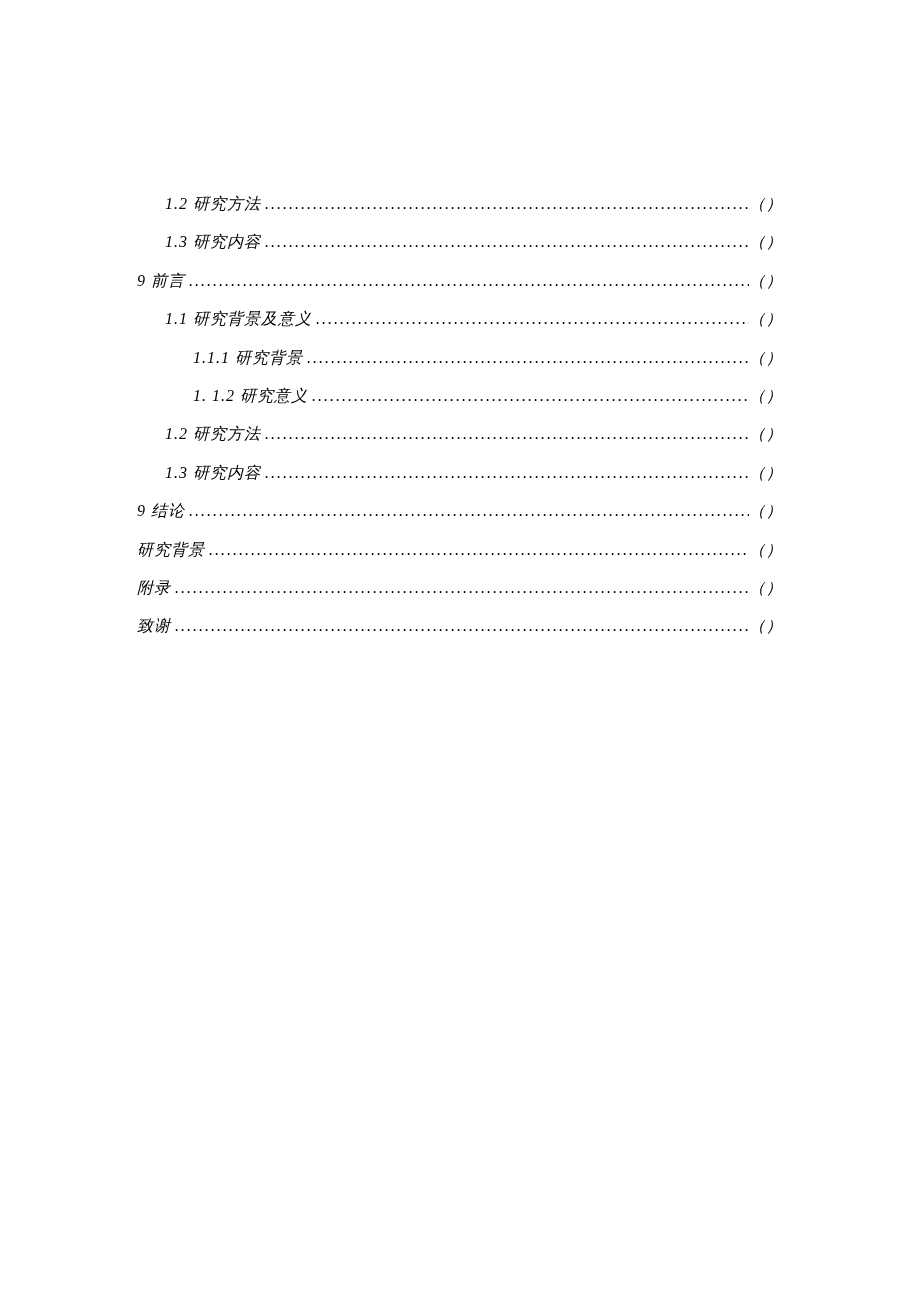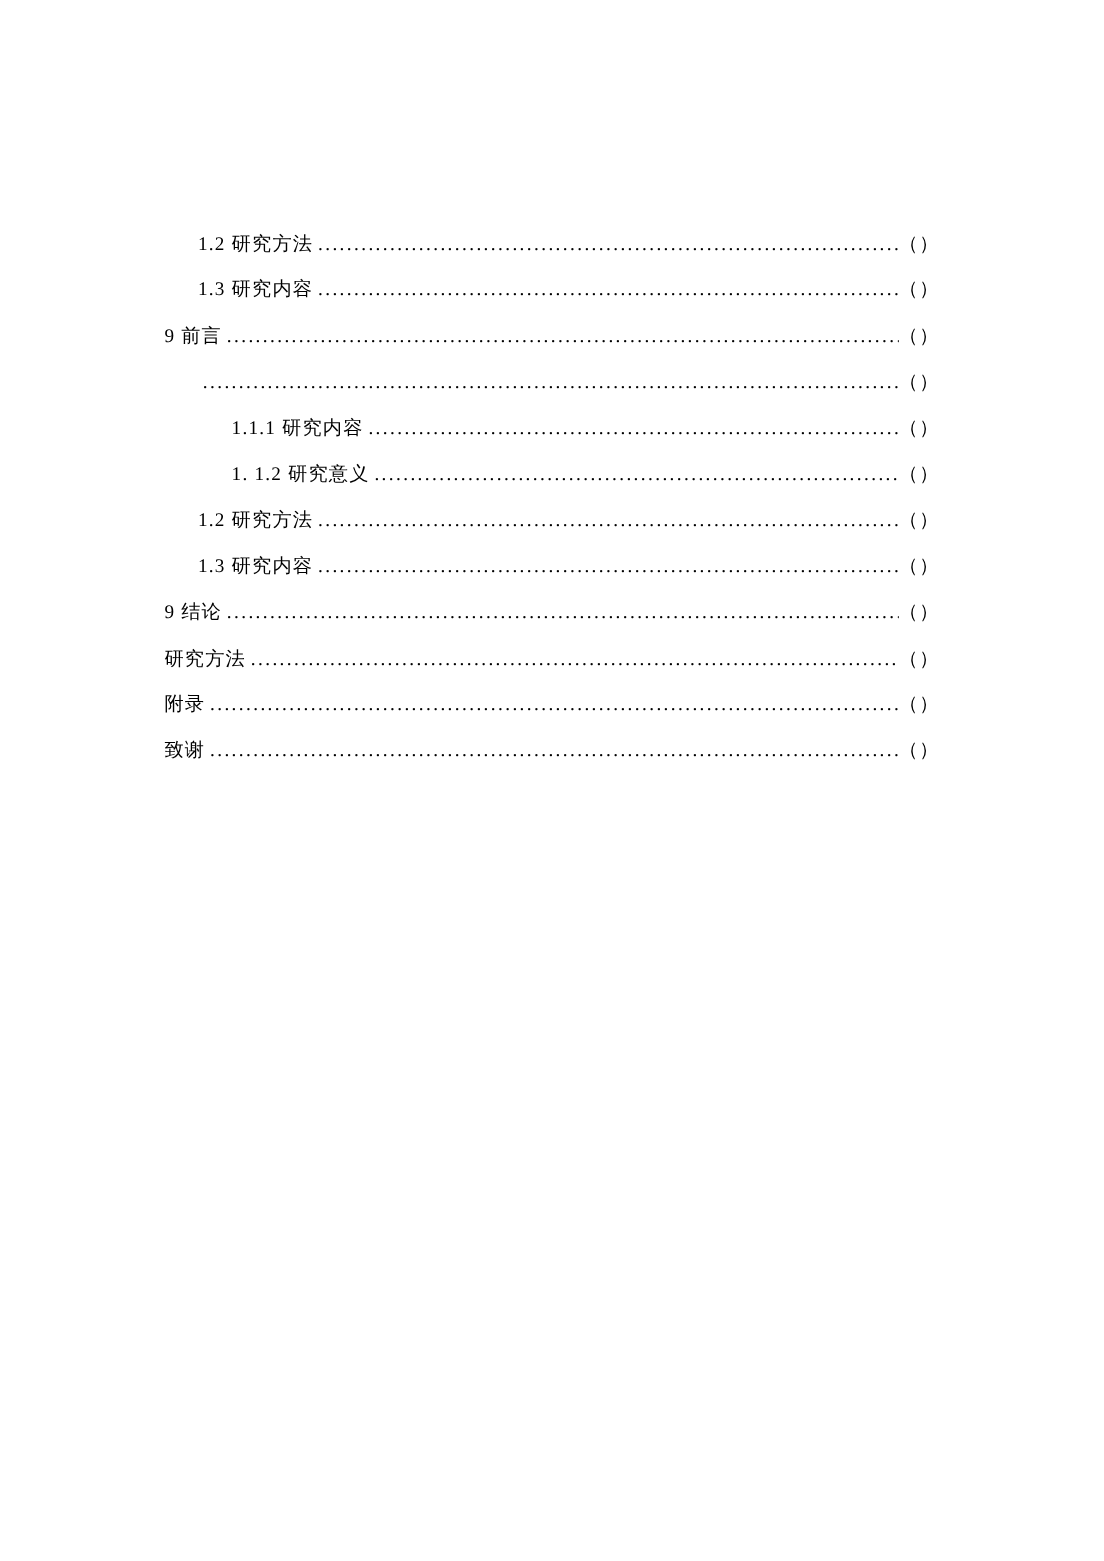--- a/index.html
+++ b/index.html
@@ -1,15 +1,15 @@
 <!DOCTYPE html>
 <html><head>
   <meta charset="utf-8">
   <style>
-    * { margin: 0; padding: 0; box-sizing: border-box; }
+    * { margin: 0; padding: 0; box-sizing: border-box; font-style: italic; }
     body {
       width: 920px;
       height: 1301px;
       background: #ffffff;
       font-family: "SimSun", "宋体", serif;
       font-size: 16px;
       color: #000;
       padding: 185px 137px 0 137px;
     }
     .toc { width: 100%; }
@@ -46,25 +46,26 @@
       <span class="toc-label">1.3 研究内容</span>
       <span class="toc-dots"></span>
       <span class="toc-page">（）</span>
     </div>
     <div class="toc-row level-0">
       <span class="toc-label">9 前言</span>
       <span class="toc-dots"></span>
       <span class="toc-page">（）</span>
     </div>
     <div class="toc-row level-1">
+      <span class="toc-label">1.1 研究背景及意义</span>
       <span class="toc-dots"></span>
       <span class="toc-page">（）</span>
     </div>
     <div class="toc-row level-2">
-      <span class="toc-label">1.1.1 研究内容</span>
+      <span class="toc-label">1.1.1 研究背景</span>
       <span class="toc-dots"></span>
       <span class="toc-page">（）</span>
     </div>
     <div class="toc-row level-2">
       <span class="toc-label">1. 1.2 研究意义</span>
       <span class="toc-dots"></span>
       <span class="toc-page">（）</span>
     </div>
     <div class="toc-row level-1">
       <span class="toc-label">1.2 研究方法</span>
@@ -75,21 +76,21 @@
       <span class="toc-label">1.3 研究内容</span>
       <span class="toc-dots"></span>
       <span class="toc-page">（）</span>
     </div>
     <div class="toc-row level-0">
       <span class="toc-label">9 结论</span>
       <span class="toc-dots"></span>
       <span class="toc-page">（）</span>
     </div>
     <div class="toc-row level-0">
-      <span class="toc-label">研究方法</span>
+      <span class="toc-label">研究背景</span>
       <span class="toc-dots"></span>
       <span class="toc-page">（）</span>
     </div>
     <div class="toc-row level-0">
       <span class="toc-label">附录</span>
       <span class="toc-dots"></span>
       <span class="toc-page">（）</span>
     </div>
     <div class="toc-row level-0">
       <span class="toc-label">致谢</span>

